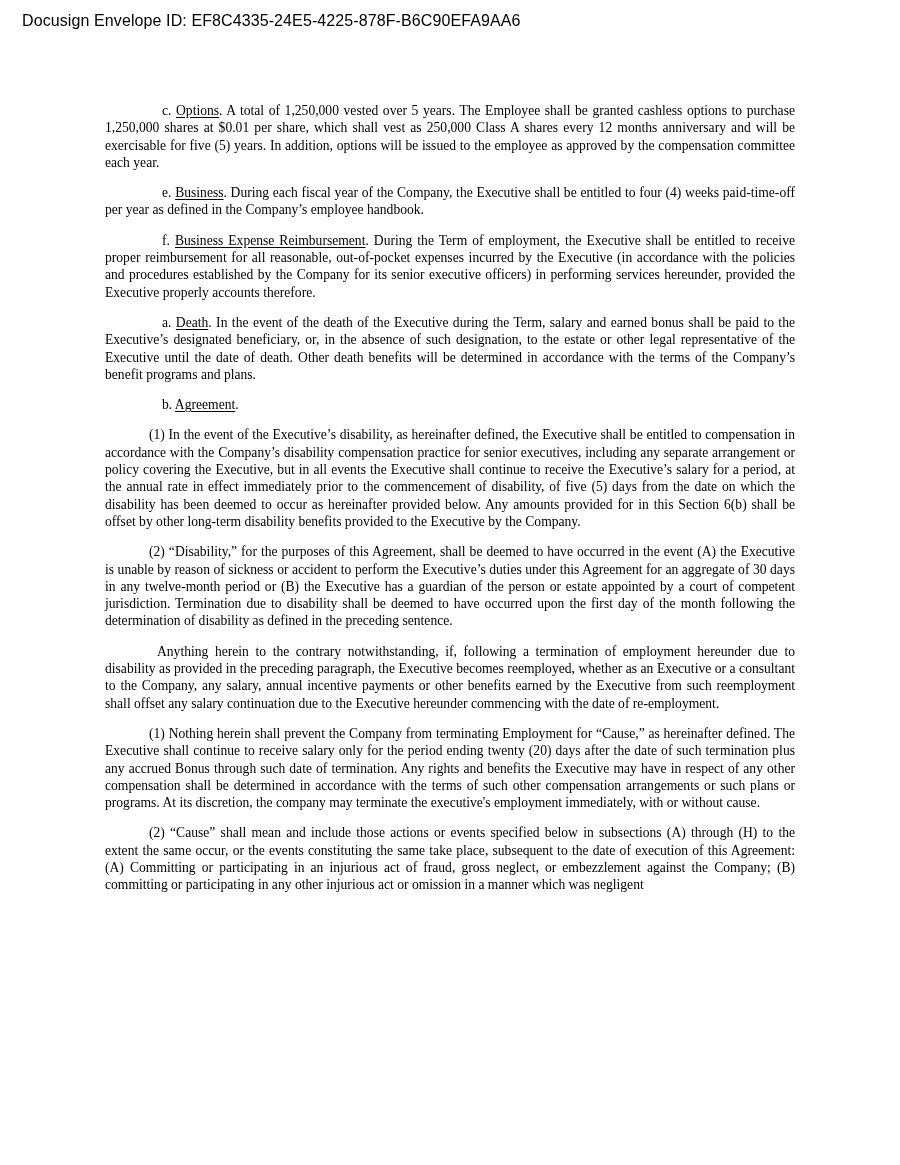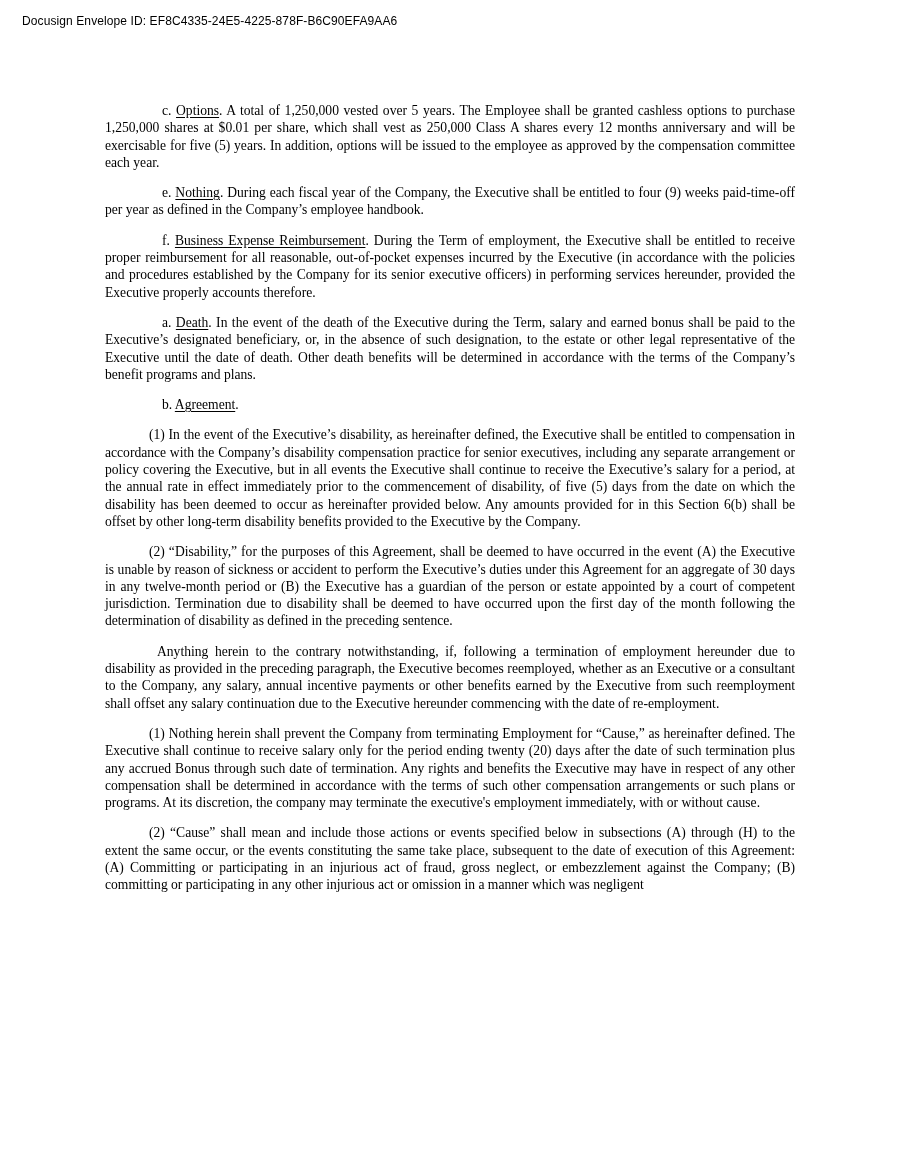--- a/index.html
+++ b/index.html
@@ -14,21 +14,21 @@
     background: #ffffff;
     overflow: hidden;
     color: #000000;
     font-family: "Liberation Serif", serif;
   }
   .envelope-id {
     position: absolute;
     left: 22px;
     top: 14px;
     font-family: "Liberation Sans", sans-serif;
-    font-size: 12px;
+    font-size: 16px;
     line-height: 14px;
     letter-spacing: 0.1px;
     color: #000000;
     white-space: nowrap;
   }
   .doc {
     position: absolute;
     left: 105px;
     top: 102px;
     width: 690px;
@@ -49,21 +49,21 @@
     text-underline-offset: 2px;
   }
 </style>
 </head>
 <body>
 
 <div class="page">
   <div class="envelope-id">Docusign Envelope ID: EF8C4335-24E5-4225-878F-B6C90EFA9AA6</div>
   <div class="doc">
       <p class="para ind-letter"><span>c. </span><span class="u">Options</span><span>. A total of 1,250,000 vested over 5 years. The Employee shall be granted cashless options to purchase 1,250,000 shares at $0.01 per share, which shall vest as 250,000 Class A shares every 12 months anniversary and will be exercisable for five (5) years. In addition, options will be issued to the employee as approved by the compensation committee each year.</span></p>
-      <p class="para ind-letter"><span>e. </span><span class="u">Nothing</span><span>. During each fiscal year of the Company, the Executive shall be entitled to four (9) weeks paid-time-off per year as defined in the Company’s employee handbook.</span></p>
+      <p class="para ind-letter"><span>e. </span><span class="u">Business</span><span>. During each fiscal year of the Company, the Executive shall be entitled to four (4) weeks paid-time-off per year as defined in the Company’s employee handbook.</span></p>
       <p class="para ind-letter"><span>f. </span><span class="u">Business Expense Reimbursement</span><span>. During the Term of employment, the Executive shall be entitled to receive proper reimbursement for all reasonable, out-of-pocket expenses incurred by the Executive (in accordance with the policies and procedures established by the Company for its senior executive officers) in performing services hereunder, provided the Executive properly accounts therefore.</span></p>
       <p class="para ind-letter"><span>a. </span><span class="u">Death</span><span>. In the event of the death of the Executive during the Term, salary and earned bonus shall be paid to the Executive’s designated beneficiary, or, in the absence of such designation, to the estate or other legal representative of the Executive until the date of death. Other death benefits will be determined in accordance with the terms of the Company’s benefit programs and plans.</span></p>
       <p class="para ind-letter"><span>b. </span><span class="u">Agreement</span><span>.</span></p>
       <p class="para ind-number"><span>(1) In the event of the Executive’s disability, as hereinafter defined, the Executive shall be entitled to compensation in accordance with the Company’s disability compensation practice for senior executives, including any separate arrangement or policy covering the Executive, but in all events the Executive shall continue to receive the Executive’s salary for a period, at the annual rate in effect immediately prior to the commencement of disability, of five (5) days from the date on which the disability has been deemed to occur as hereinafter provided below. Any amounts provided for in this Section 6(b) shall be offset by other long-term disability benefits provided to the Executive by the Company.</span></p>
       <p class="para ind-number"><span>(2) “Disability,” for the purposes of this Agreement, shall be deemed to have occurred in the event (A) the Executive is unable by reason of sickness or accident to perform the Executive’s duties under this Agreement for an aggregate of 30 days in any twelve-month period or (B) the Executive has a guardian of the person or estate appointed by a court of competent jurisdiction. Termination due to disability shall be deemed to have occurred upon the first day of the month following the determination of disability as defined in the preceding sentence.</span></p>
       <p class="para ind-flush"><span>Anything herein to the contrary notwithstanding, if, following a termination of employment hereunder due to disability as provided in the preceding paragraph, the Executive becomes reemployed, whether as an Executive or a consultant to the Company, any salary, annual incentive payments or other benefits earned by the Executive from such reemployment shall offset any salary continuation due to the Executive hereunder commencing with the date of re-employment.</span></p>
       <p class="para ind-number"><span>(1) Nothing herein shall prevent the Company from terminating Employment for “Cause,” as hereinafter defined. The Executive shall continue to receive salary only for the period ending twenty (20) days after the date of such termination plus any accrued Bonus through such date of termination. Any rights and benefits the Executive may have in respect of any other compensation shall be determined in accordance with the terms of such other compensation arrangements or such plans or programs. At its discretion, the company may terminate the executive's employment immediately, with or without cause.</span></p>
       <p class="para ind-number"><span>(2) “Cause” shall mean and include those actions or events specified below in subsections (A) through (H) to the extent the same occur, or the events constituting the same take place, subsequent to the date of execution of this Agreement: (A) Committing or participating in an injurious act of fraud, gross neglect, or embezzlement against the Company; (B) committing or participating in any other injurious act or omission in a manner which was negligent</span></p>
     </div>
 </div>

